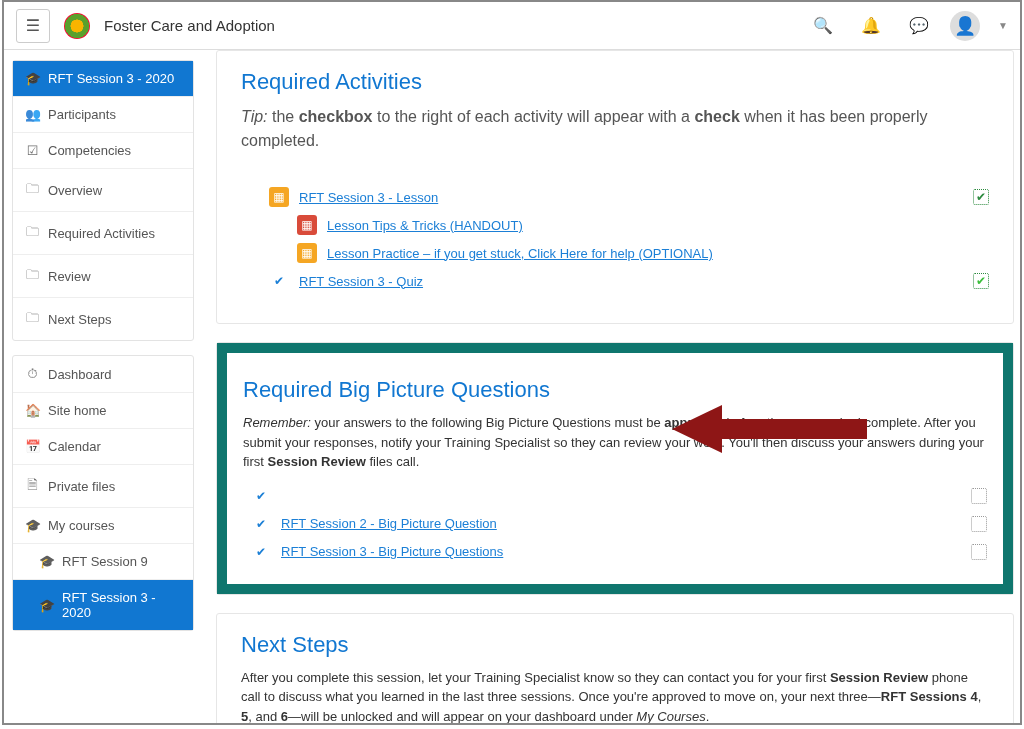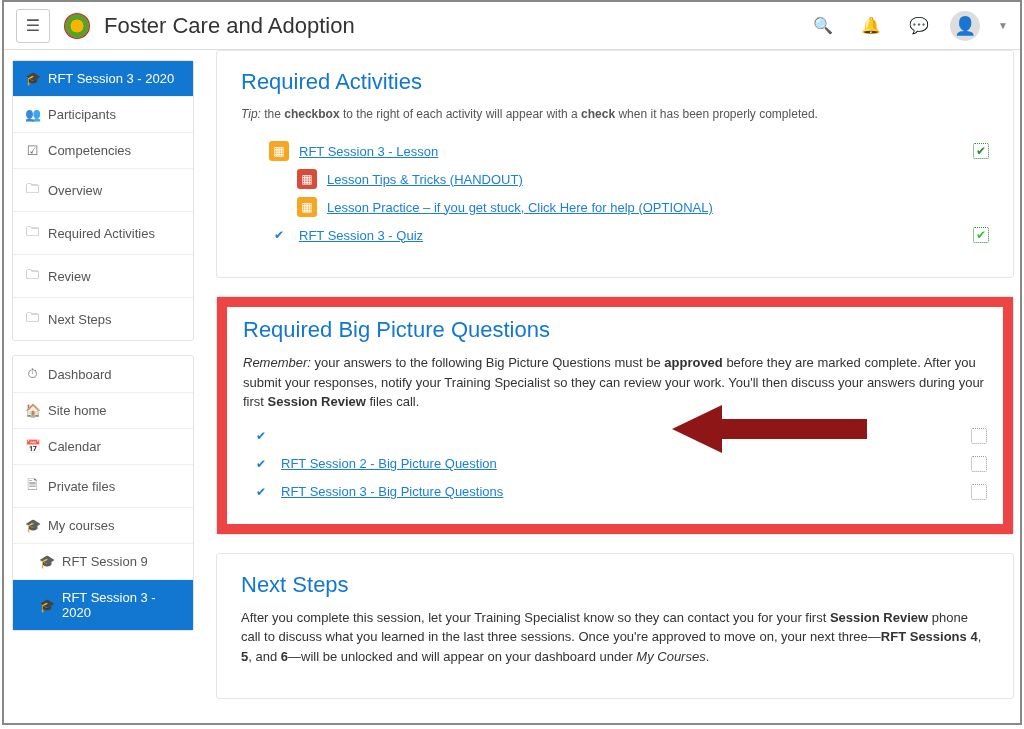--- a/index.html
+++ b/index.html
@@ -1,51 +1,51 @@
 <!DOCTYPE html>
 <html><head>
 <meta charset="utf-8">
 <style>
 * { margin: 0; padding: 0; box-sizing: border-box; }
 body { font-family: "Segoe UI", Arial, sans-serif; font-size: 13px; color: #333; background: #fff; }
 .frame { border: 2px solid #888; width: 1020px; height: 725px; margin: 0 auto; overflow: hidden; display: flex; flex-direction: column; }
 .topbar { height: 48px; border-bottom: 1px solid #ddd; display: flex; align-items: center; padding: 0 12px; gap: 14px; }
 .hamburger { width: 34px; height: 34px; border: 1px solid #ccc; border-radius: 3px; display:flex; align-items:center; justify-content:center; cursor:pointer; font-size:16px; color:#555; }
 .brand-logo { width: 26px; height: 26px; border-radius: 50%; background: radial-gradient(circle,#f9b400 35%,#5aa02c 36% 65%,#e13 66% 100%); display:flex;align-items:center;justify-content:center; }
-.brand-title { font-size: 22px; color:#333; }
+.brand-title { font-size: 15px; color:#333; }
 .topbar-spacer { flex:1; }
 .topbar-icon { width:34px; height:34px; display:flex; align-items:center; justify-content:center; color:#888; font-size:16px; cursor:pointer; }
 .avatar { width:30px; height:30px; border-radius:50%; background:#ddd; display:flex;align-items:center;justify-content:center; color:#aaa; font-size:18px;}
 .caret { color:#888; font-size:10px; margin-left:4px; }
 .body-row { flex:1; display:flex; overflow:hidden; }
 .sidebar { width: 198px; padding: 10px 8px; overflow-y:auto; }
 .nav-block { border:1px solid #e3e3e3; border-radius:3px; margin-bottom:14px; background:#fff; }
 .nav-item { padding: 10px 12px; font-size:13px; color:#555; border-top:1px solid #eee; display:flex; align-items:center; gap:8px; cursor:pointer; }
 .nav-item:first-child { border-top:none; }
 .nav-item.active { background:#1177d1; color:#fff; }
 .nav-item.indent { padding-left: 26px; }
 .nav-icon { width:15px; text-align:center; font-size:13px; opacity:.85; }
 .nav-item.active .nav-icon { opacity:1; }
 .main { flex:1; overflow-y:auto; padding: 0 6px 0 14px; position:relative; }
 .crumb-sep { border:1px solid #e6e6e6; border-radius:3px; padding:18px 24px 28px; margin-bottom:18px; background:#fff; }
 h2.section-title { color:#1177d1; font-size:22px; font-weight:400; margin-bottom:10px; }
-.section-sub { color:#555; font-size:12px; margin-bottom:14px; }
+.section-sub { color:#555; font-size:16px; margin-bottom:30px; }
 .activity { display:flex; align-items:center; gap:10px; padding:4px 0 4px 8px; }
 .activity.indent1 { margin-left: 20px; }
 .activity.indent2 { margin-left: 48px; }
 .act-icon { width:20px; height:20px; display:flex;align-items:center;justify-content:center; border-radius:3px; font-size:12px; }
 .act-icon.box-o { background:#f5a623; color:#fff; }
 .act-icon.box-r { background:#d94b3a; color:#fff; }
 .act-icon.quiz { color:#1b7fd6; }
 .act-link { color:#1b7fd6; font-size:13px; cursor:pointer;text-decoration:underline; }
 .act-spacer { flex:1; }
 .chk { width:16px; height:16px; border:1px dotted #2b8a3e; border-radius:2px; display:flex;align-items:center;justify-content:center; font-size:12px; color:#2b8a3e; }
 .chk.green { color:#3bbf3b; }
 .chk.empty { border:1px dotted #999; color:transparent; }
-.highlight-wrap { border:10px solid #ef4444; padding:10px 16px 18px; }
+.highlight-wrap { border:10px solid #0f766e; padding:24px 16px 18px; }
 .arrow { position:absolute; left:470px; top:349px; pointer-events:none; }
 p { line-height:1.5; margin:4px 0; }
 </style>
 </head>
 <body>
 
 <div class="frame">
   <div class="topbar">
     <div class="hamburger">☰</div>
     <div class="brand-logo"></div>

